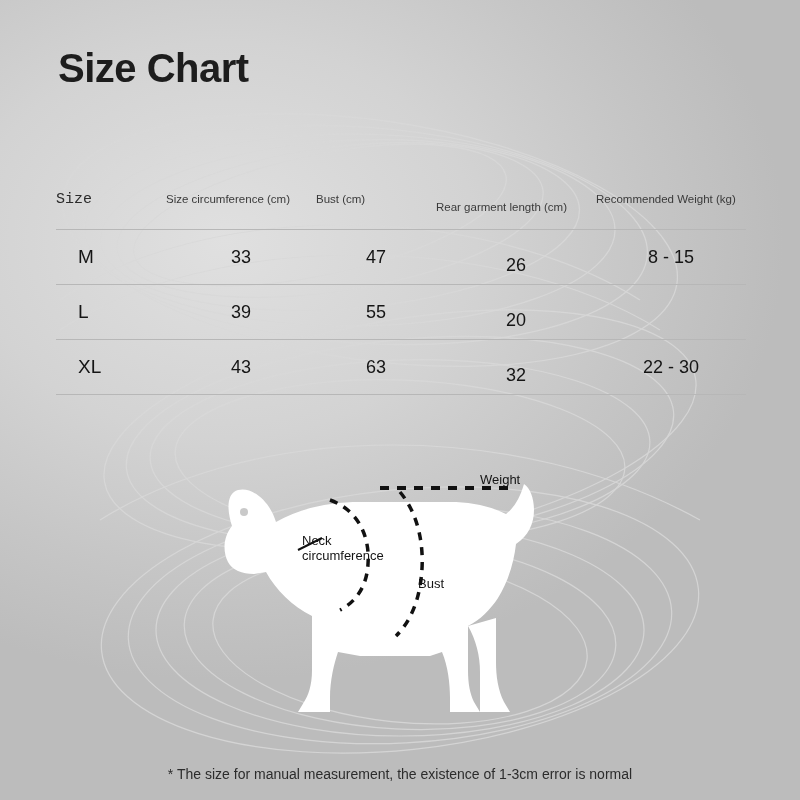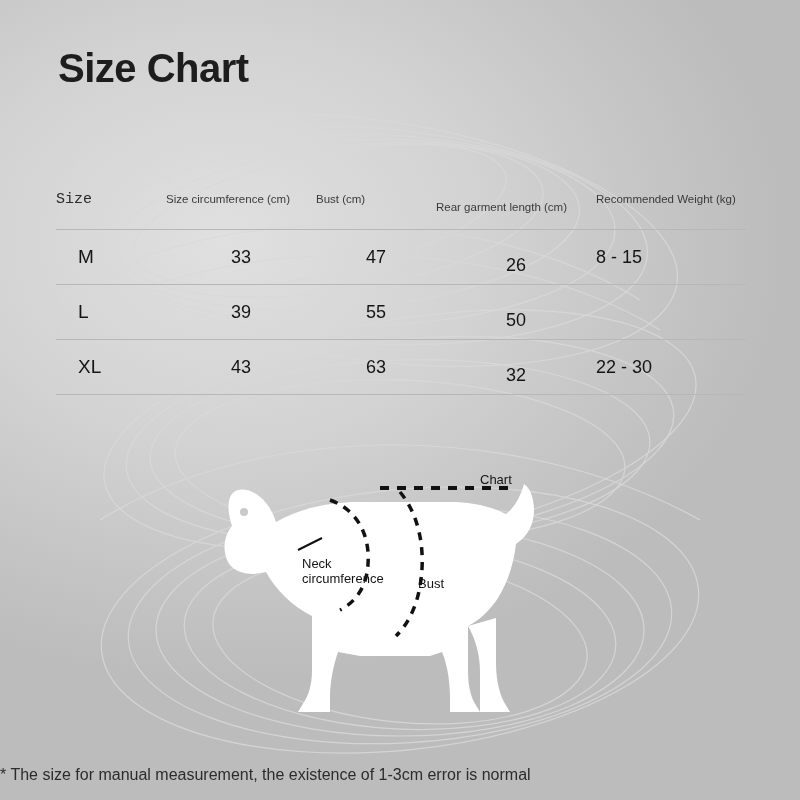--- a/index.html
+++ b/index.html
@@ -77,47 +77,48 @@
     color: #151515;
     text-align: center;
   }
   .body .c0 {
     font-size: 19px;
     text-align: left;
     padding-left: 22px;
     box-sizing: border-box;
   }
   .body .c1 { text-align: center; }
-  .body .c4 { text-align: left; }
+  .body .c4 { text-align: center; }
 
   
   #illo {
     position: absolute;
     left: 180px;
     top: 440px;
     width: 460px;
     height: 310px;
   }
   .anno {
     position: absolute;
     font-size: 13px;
     color: #141414;
     line-height: 15px;
     white-space: nowrap;
   }
   #anno-length { left: 300px; top: 32px; }
-  #anno-neck { left: 122px; top: 116px; white-space: normal; width: 110px; }
+  #anno-neck { left: 122px; top: 93px; white-space: normal; width: 110px; }
   #anno-bust { left: 238px; top: 112px; margin-top: 24px; }
 
   #footnote {
     position: absolute;
     left: 0;
     right: 0;
     top: 766px;
-    font-size: 16px;
+    text-align: center;
+    font-size: 14px;
     color: #2c2c2c;
   }
 </style>
 </head>
 <body>
 
 <div id="page">
 
   <svg id="swirls" viewBox="0 0 800 800" xmlns="http://www.w3.org/2000/svg">
     <g fill="none" stroke="#d9d9d9" stroke-width="1.2" opacity="0.85">
@@ -162,21 +163,21 @@
       <div class="cell c1">33</div>
       <div class="cell c2">47</div>
       <div class="cell c3">26</div>
       <div class="cell c4">8 - 15</div>
     </div>
 
     <div class="row body">
       <div class="cell c0">L</div>
       <div class="cell c1">39</div>
       <div class="cell c2">55</div>
-      <div class="cell c3">50</div>
+      <div class="cell c3">20</div>
     </div>
 
     <div class="row body last">
       <div class="cell c0">XL</div>
       <div class="cell c1">43</div>
       <div class="cell c2">63</div>
       <div class="cell c3">32</div>
       <div class="cell c4">22 - 30</div>
     </div>
 
@@ -225,20 +226,20 @@
         <path d="M150 60 C 178 70, 190 96, 188 124 C 187 146, 176 162, 160 170"></path>
         <path d="M220 52 C 240 76, 246 112, 240 146 C 236 170, 226 186, 216 196"></path>
       </g>
       <g stroke="#111111" stroke-width="2" fill="none">
         <line x1="118" y1="110" x2="142" y2="98"></line>
       </g>
 
       </svg><span></span>
     
 
-    <div class="anno" id="anno-length">Chart</div>
+    <div class="anno" id="anno-length">Weight</div>
     <div class="anno" id="anno-neck">Neck circumference</div>
     <div class="anno" id="anno-bust">Bust</div>
   </div>
 
   <div id="footnote">* The size for manual measurement, the existence of 1-3cm error is normal</div>
 
 </div>
 
 </body></html>

